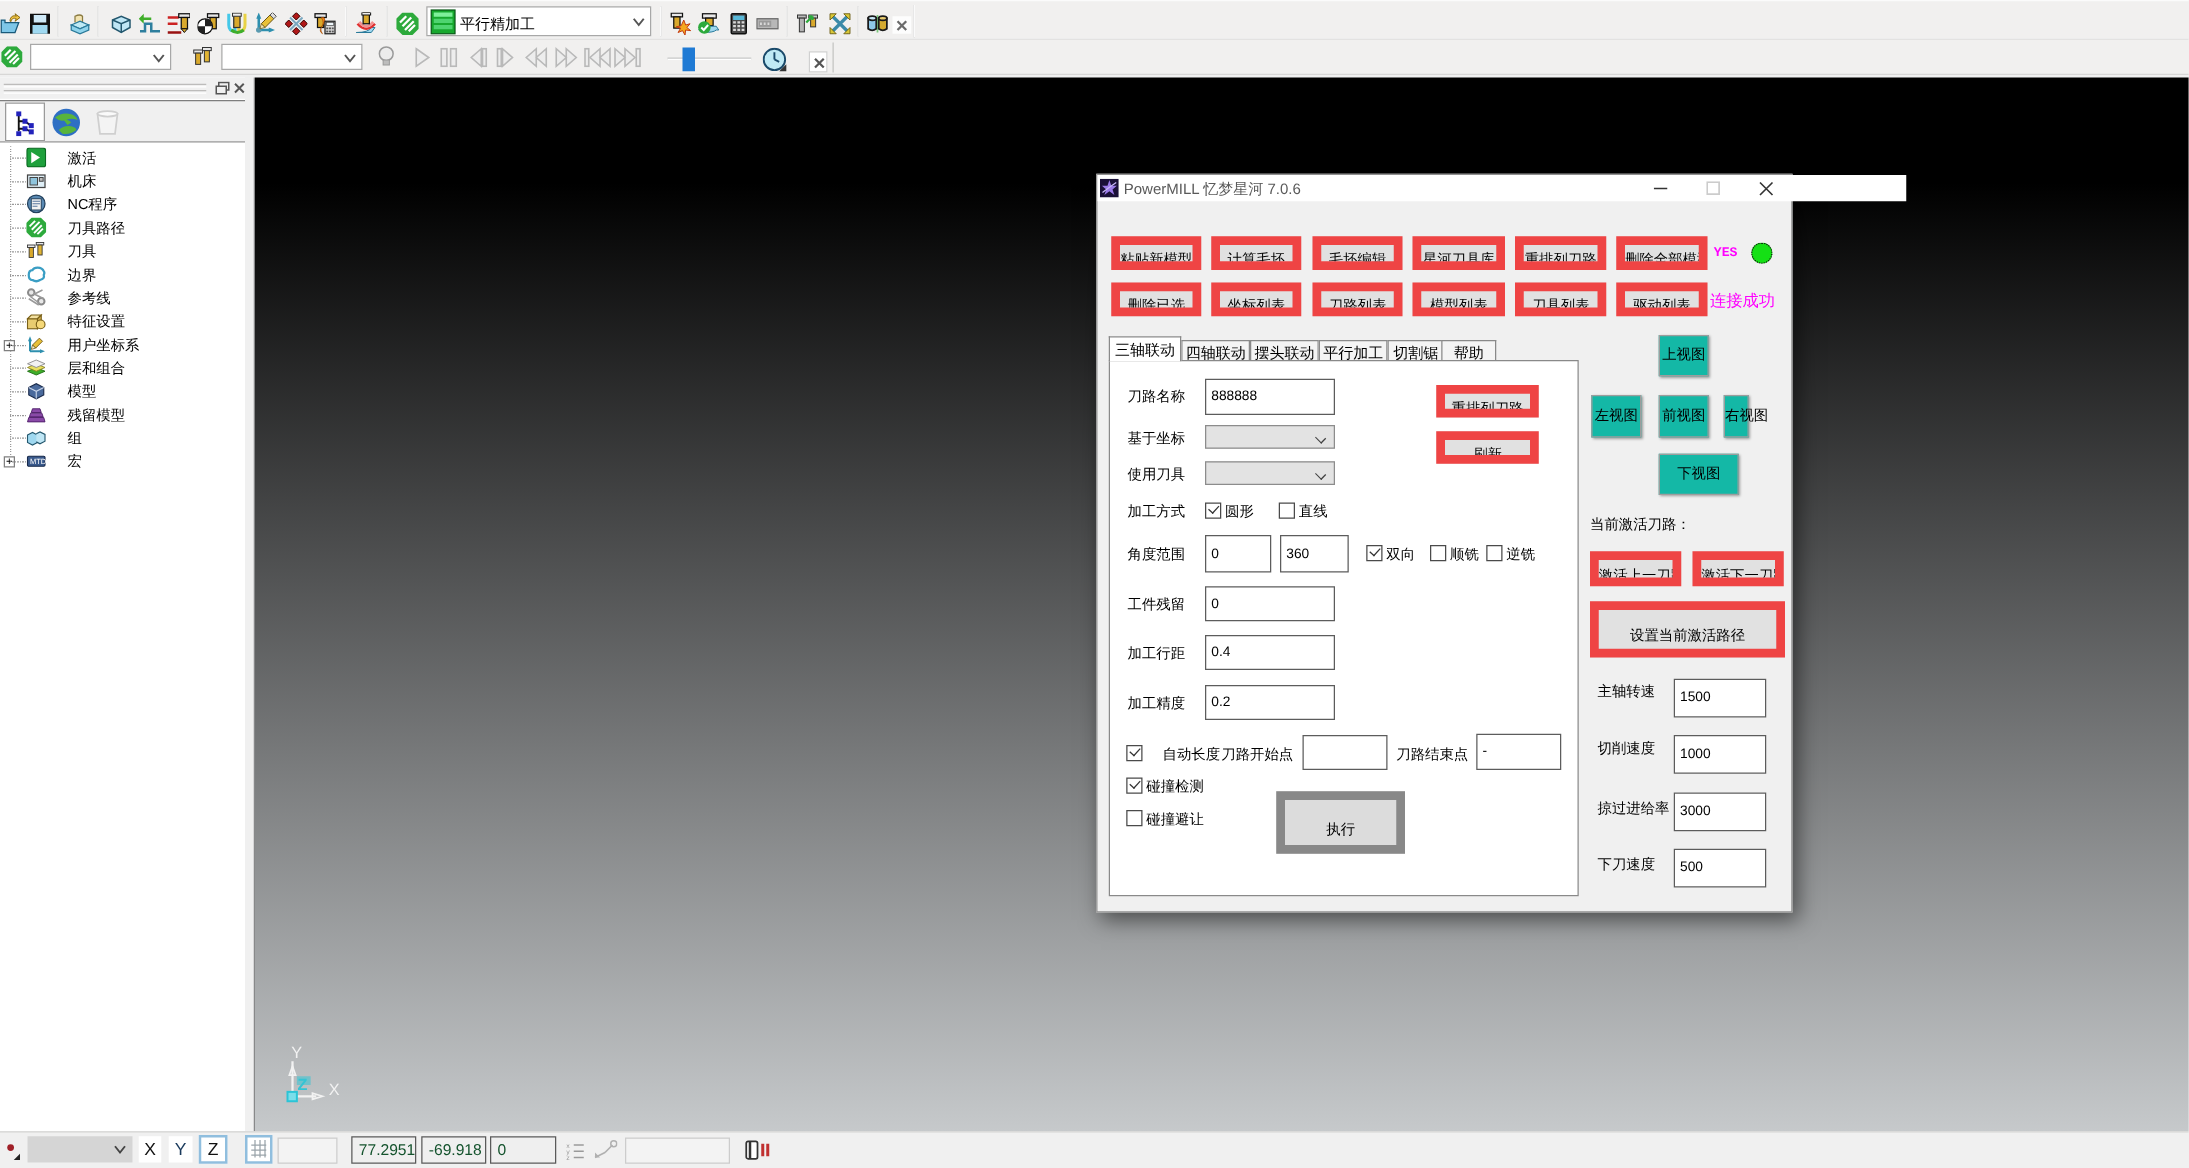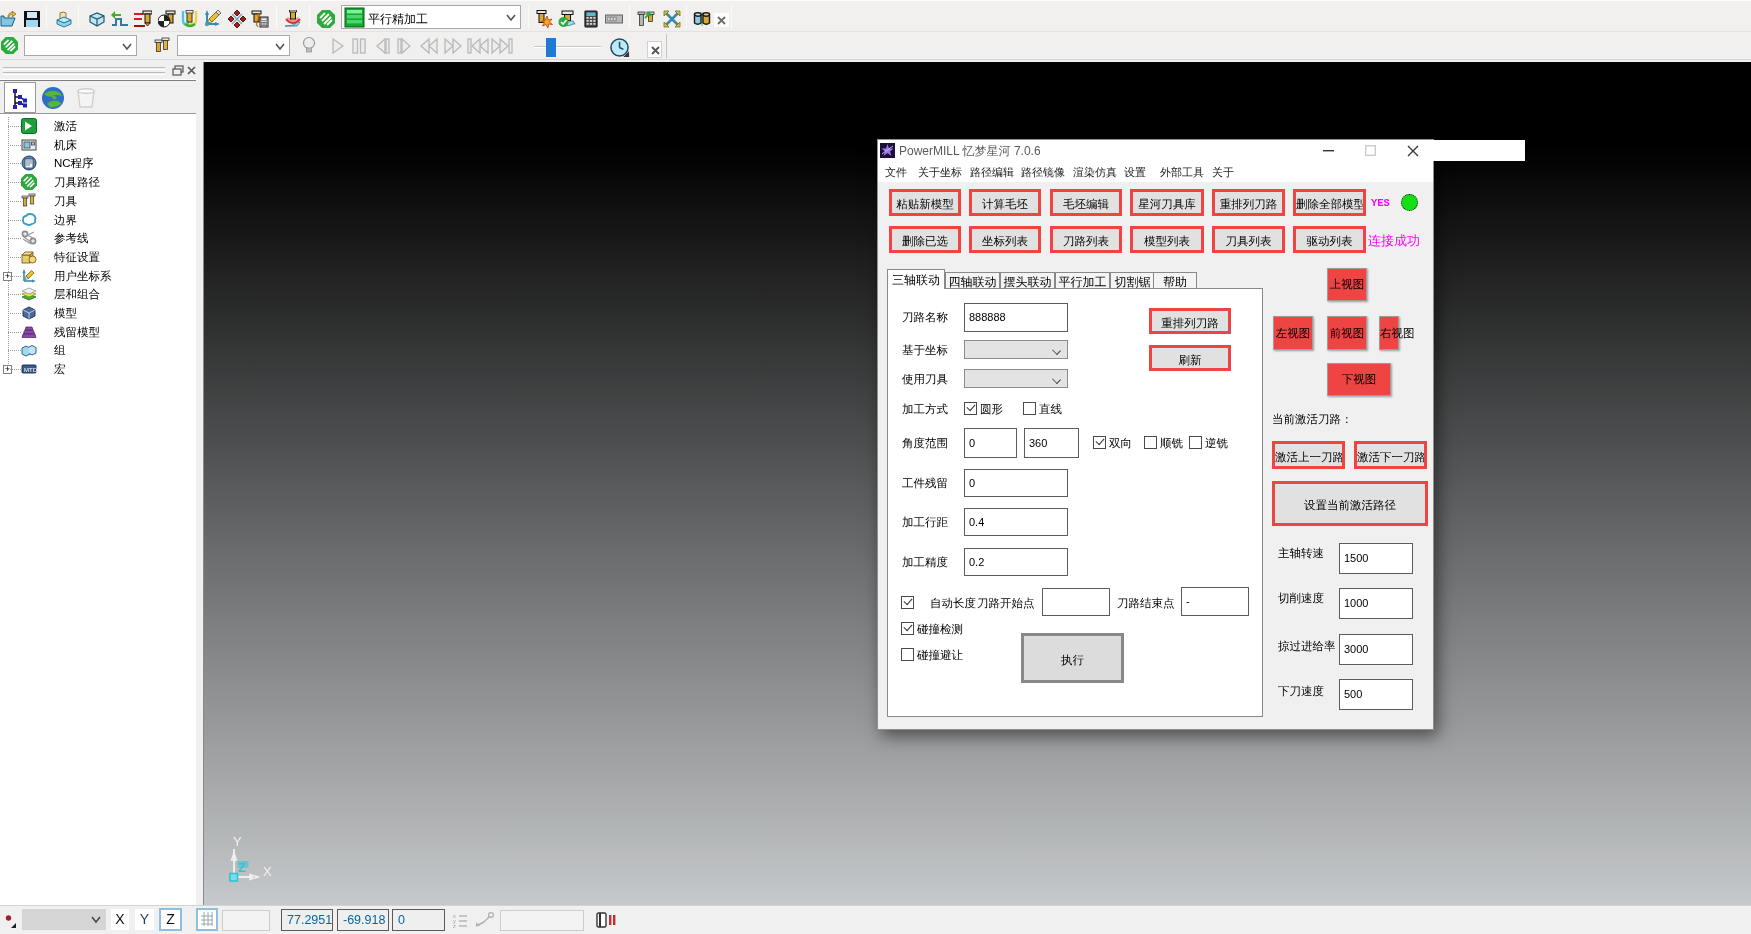--- a/index.html
+++ b/index.html
@@ -20,28 +20,28 @@
 #lptabs { left:0; top:18px; width:196px; height:34px; background:#f0f0f0; border-top:1px solid #7e7e7e; border-bottom:1px solid #9a9a9a; }
 .lptab { position:absolute; top:1px; width:32px; height:31px; }
 .grip { position:absolute; left:3px; width:162px; height:3px; border-top:1px solid #bdbcbb; border-bottom:1px solid #ffffff; }
 .tree-row { position:absolute; left:0; height:19px; width:196px; font-size:11.5px; color:#000; }
 .tree-row .txt { position:absolute; left:54px; top:2px; white-space:nowrap; }
 .tree-row .ticon { position:absolute; left:21px; top:1px; width:16px; height:16px; }
 .tree-row:before { content:""; position:absolute; left:8px; top:9px; width:13px; height:1px; background-image:repeating-linear-gradient(90deg,#9a9a9a 0 1px,transparent 1px 2px); }
 .plusbox { position:absolute; left:3px; top:5px; width:9px; height:9px; border:1px solid #808080; background:#fff; font-size:9px; line-height:7px; text-align:center; color:#000; }
 
 #sbar { left:0; top:905px; width:1751px; height:29px; background:#f0f0f0; border-top:1px solid #d4d3d2; }
-.sbox { position:absolute; top:3px; height:22px; background:#efefef; border:1px solid #5a5a5a; font-size:12.5px; color:#0369a1; line-height:20px; padding-left:5px; }
+.sbox { position:absolute; top:3px; height:22px; background:#efefef; border:1px solid #5a5a5a; font-size:12.5px; color:#14532d; line-height:20px; padding-left:5px; }
 
 #dlg { left:877px; top:139px; width:557px; height:591px; background:#f0f0f0; border:1px solid #909090; box-shadow:4px 6px 16px rgba(0,0,0,0.5); }
 #dlgtitle { left:0; top:0; width:647px; height:21px; background:#fff; }
 #dlgmenu { left:0; top:21px; width:555px; height:21px; background:#fff; font-size:11px; color:#1a1a1a; }
 #dlgmenu span { position:absolute; top:4px; }
-.btn { position:absolute; background:#e1e1e1; border:3px solid #ef4444; font-size:11.5px; color:#000; text-align:center; white-space:nowrap; overflow:hidden; font-family:"Liberation Sans",sans-serif; }
-.btn3d { position:absolute; background:#ef4444; border:1px solid #9d9d9d; box-shadow:1px 1px 2px rgba(0,0,0,0.35); font-size:11.5px; color:#000; text-align:center; white-space:nowrap; }
+.btn { position:absolute; background:#e1e1e1; border:7px solid #ef4444; font-size:11.5px; color:#000; text-align:center; white-space:nowrap; overflow:hidden; font-family:"Liberation Sans",sans-serif; }
+.btn3d { position:absolute; background:#14b8a6; border:1px solid #9d9d9d; box-shadow:1px 1px 2px rgba(0,0,0,0.35); font-size:11.5px; color:#000; text-align:center; white-space:nowrap; }
 .magenta { color:#ff00ff; }
 .inp { position:absolute; background:#fff; border:1px solid #5c5c5c; font-size:11px; color:#000; padding-left:4px; }
 .cmb { position:absolute; background:#e3e3e3; border:1px solid #8c8c8c; }
 .cmb:after { content:""; position:absolute; right:7px; top:6px; width:6px; height:6px; border-right:1.6px solid #404040; border-bottom:1.6px solid #404040; transform:rotate(45deg) scale(1,0.8); }
 .lbl { position:absolute; font-size:11.5px; color:#000; white-space:nowrap; }
 .cb { position:absolute; width:13px; height:13px; background:#fff; border:1px solid #4a4a4a; }
 .cb.ck:after { content:""; position:absolute; left:2px; top:1px; width:7px; height:4px; border-left:1.6px solid #333; border-bottom:1.6px solid #333; transform:rotate(-48deg); }
 .tab { position:absolute; top:132px; height:16px; background:#f4f4f4; border:1px solid #898989; border-bottom:none; font-size:12px; text-align:center; color:#000; padding-top:1px; }
 #page { left:9px; top:148px; width:376px; height:429px; background:#fff; border:1px solid #898989; }
 </style>
@@ -567,30 +567,20 @@
       <span class="abs" style="left:21px;top:3px;font-size:12px;color:#5a5a5a;">PowerMILL 忆梦星河  7.0.6</span>
       <svg class="abs" style="left:445px;top:10px" width="11" height="2" viewBox="0 0 11 2">
           <rect width="11" height="1.4" fill="#333"></rect>
         </svg>
       <svg class="abs" style="left:487px;top:5px" width="11" height="11" viewBox="0 0 11 11">
           <rect x="0.7" y="0.7" width="9.6" height="9.6" fill="none" stroke="#ccc" stroke-width="1.4"></rect>
         </svg>
       <svg class="abs" style="left:529px;top:5px" width="12" height="12" viewBox="0 0 12 12">
           <path d="M1 1 L11 11 M11 1 L1 11" stroke="#333" stroke-width="1.3"></path>
         </svg>
-    </div>
-    <div class="abs" id="dlgmenu">
-      <span style="left:7px">文件</span>
-      <span style="left:40px">关于坐标</span>
-      <span style="left:92px">路径编辑</span>
-      <span style="left:143px">路径镜像</span>
-      <span style="left:195px">渲染仿真</span>
-      <span style="left:246px">设置</span>
-      <span style="left:282px">外部工具</span>
-      <span style="left:334px">关于</span>
     </div>
 
     <div class="btn" style="left:11px;top:49px;width:72px;height:27px;line-height:25px;">粘贴新模型</div>
     <div class="btn" style="left:91px;top:49px;width:72px;height:27px;line-height:25px;">计算毛坯</div>
     <div class="btn" style="left:172px;top:49px;width:72px;height:27px;line-height:25px;">毛坯编辑</div>
     <div class="btn" style="left:252px;top:49px;width:74px;height:27px;line-height:25px;">星河刀具库</div>
     <div class="btn" style="left:334px;top:49px;width:73px;height:27px;line-height:25px;">重排列刀路</div>
     <div class="btn" style="left:415px;top:49px;width:73px;height:27px;line-height:25px;">删除全部模型</div>
     <span class="abs magenta" style="left:493px;top:57px;font-size:10.5px;font-family:'Liberation Mono',monospace;font-weight:bold;">YES</span>
     <div class="abs" style="left:523px;top:54px;width:17px;height:17px;border-radius:50%;background:#15e015;border:1.6px dotted #111;"></div>

